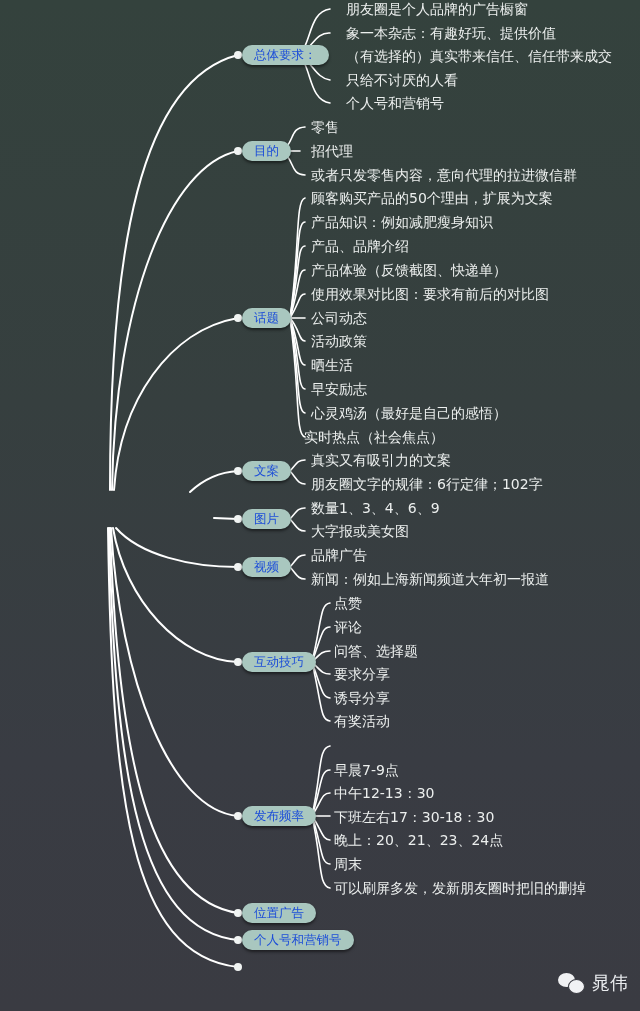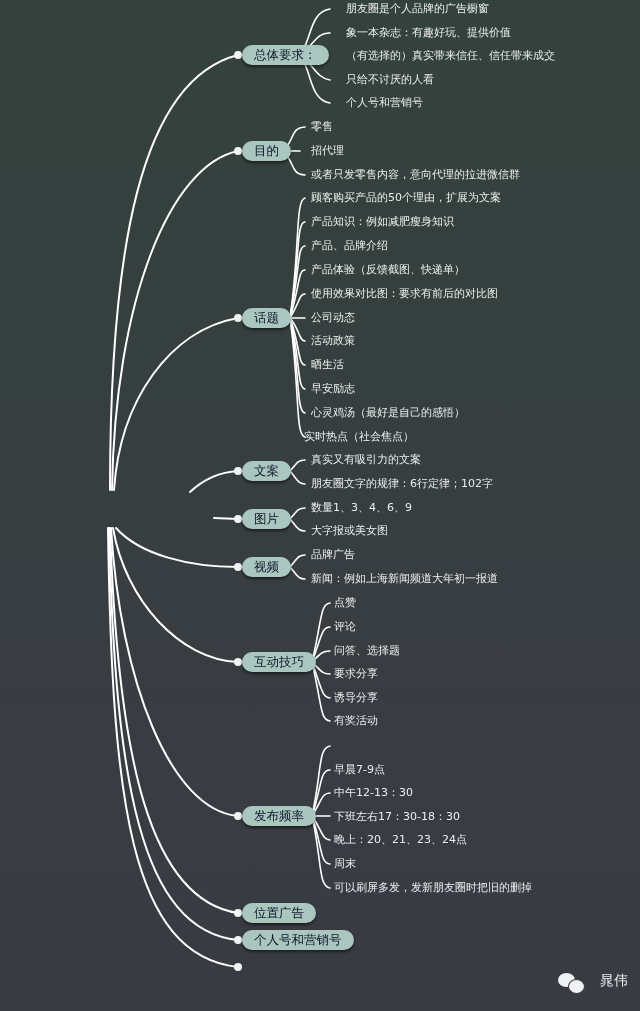--- a/index.html
+++ b/index.html
@@ -15,36 +15,36 @@
     position: absolute; left: 2px; top: 490px; width: 212px; height: 38px;
     background: #e5d58d; border-radius: 19px;
     box-shadow: 0 3px 4px rgba(0,0,0,0.45);
     color: #5a4a22; font-size: 17px; line-height: 38px; text-align: center;
     letter-spacing: 1px; cursor: pointer;
   }
   .topic {
     position: absolute; height: 20px; padding: 0 12px;
     background: #a9c7bf; border-radius: 10px;
     box-shadow: 0 2px 3px rgba(0,0,0,0.5);
-    color: #0f172a; font-size: 12.5px; line-height: 20px; white-space: nowrap;
+    color: #1d4ed8; font-size: 12.5px; line-height: 20px; white-space: nowrap;
     cursor: pointer;
   }
   .topic.highlight { background: #f5d213; color: #3a3209; box-shadow: 0 2px 3px rgba(0,0,0,0.55), 0 0 0 1px #6b5a12; }
   .dot {
     position: absolute; width: 8px; height: 8px; border-radius: 50%;
     background: #f1f4f3;
   }
   .leaf {
-    position: absolute; color: #ecefee; font-size: 11px; line-height: 12px;
+    position: absolute; color: #ecefee; font-size: 14px; line-height: 12px;
     white-space: nowrap; cursor: pointer;
   }
   .watermark {
     position: absolute; left: 558px; top: 972px; height: 22px;
-    display: flex; align-items: flex-start; gap: 12px;
-    color: #e9ebee; font-size: 14px;
+    display: flex; align-items: center; gap: 4px;
+    color: #e9ebee; font-size: 18px;
   }
   .wx-icon { width: 30px; height: 22px; position: relative; }
   .wx-icon .b1, .wx-icon .b2 { position: absolute; border-radius: 50%; background: #f1f2f4; }
   .wx-icon .b1 { left: 0; top: 1px; width: 17px; height: 14px; }
   .wx-icon .b2 { left: 10px; top: 7px; width: 15px; height: 13px; border: 1px solid #3a3b42; }
 </style>
 </head>
 <body>
 
 <div id="map">

